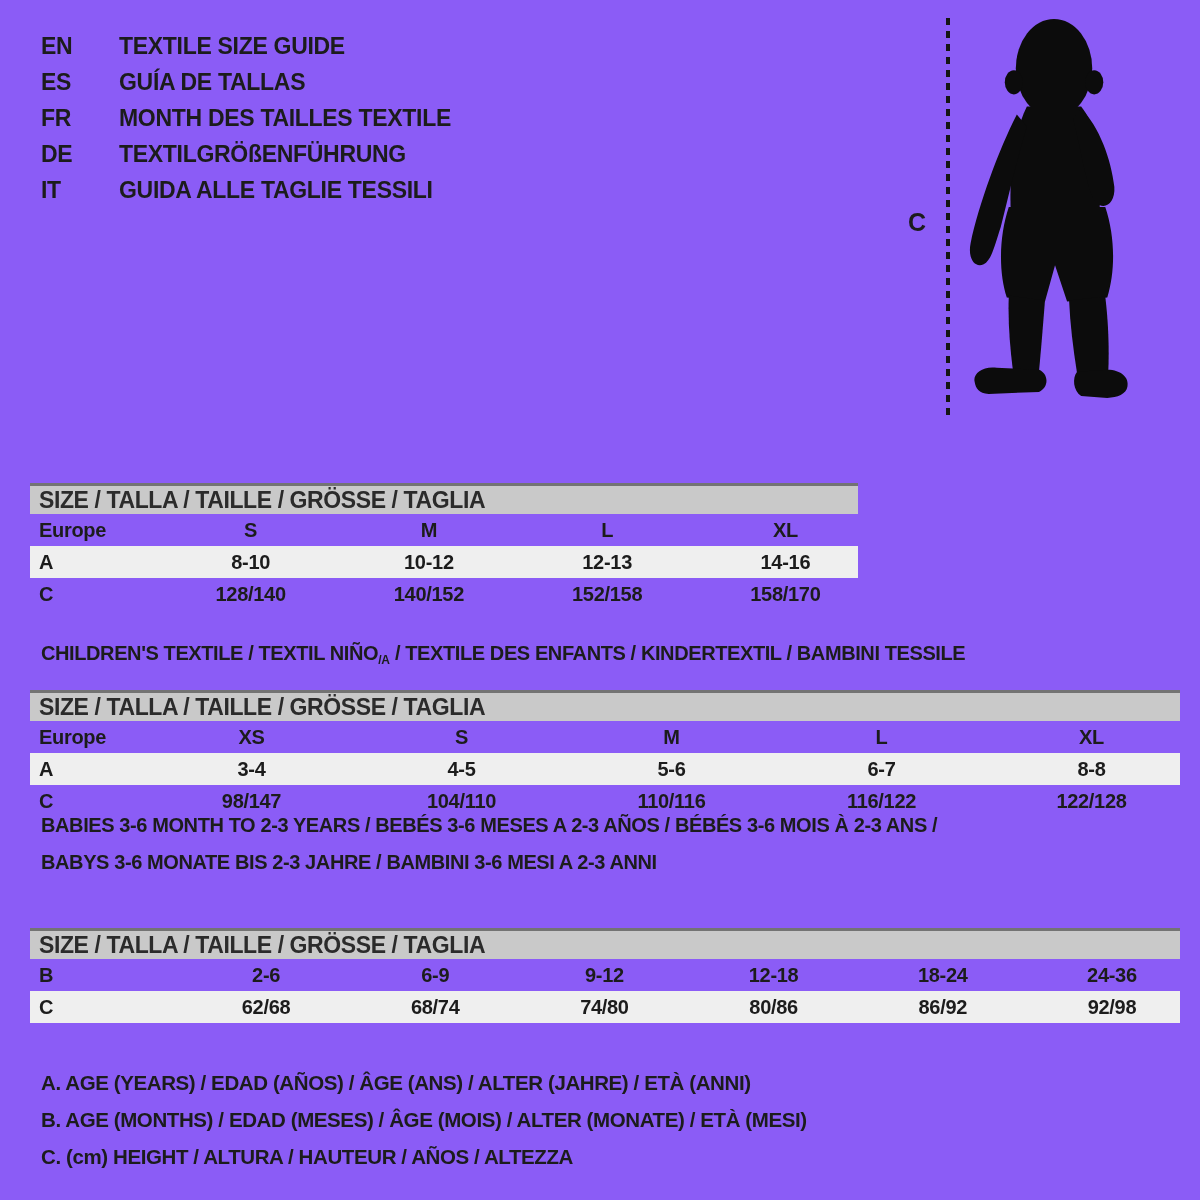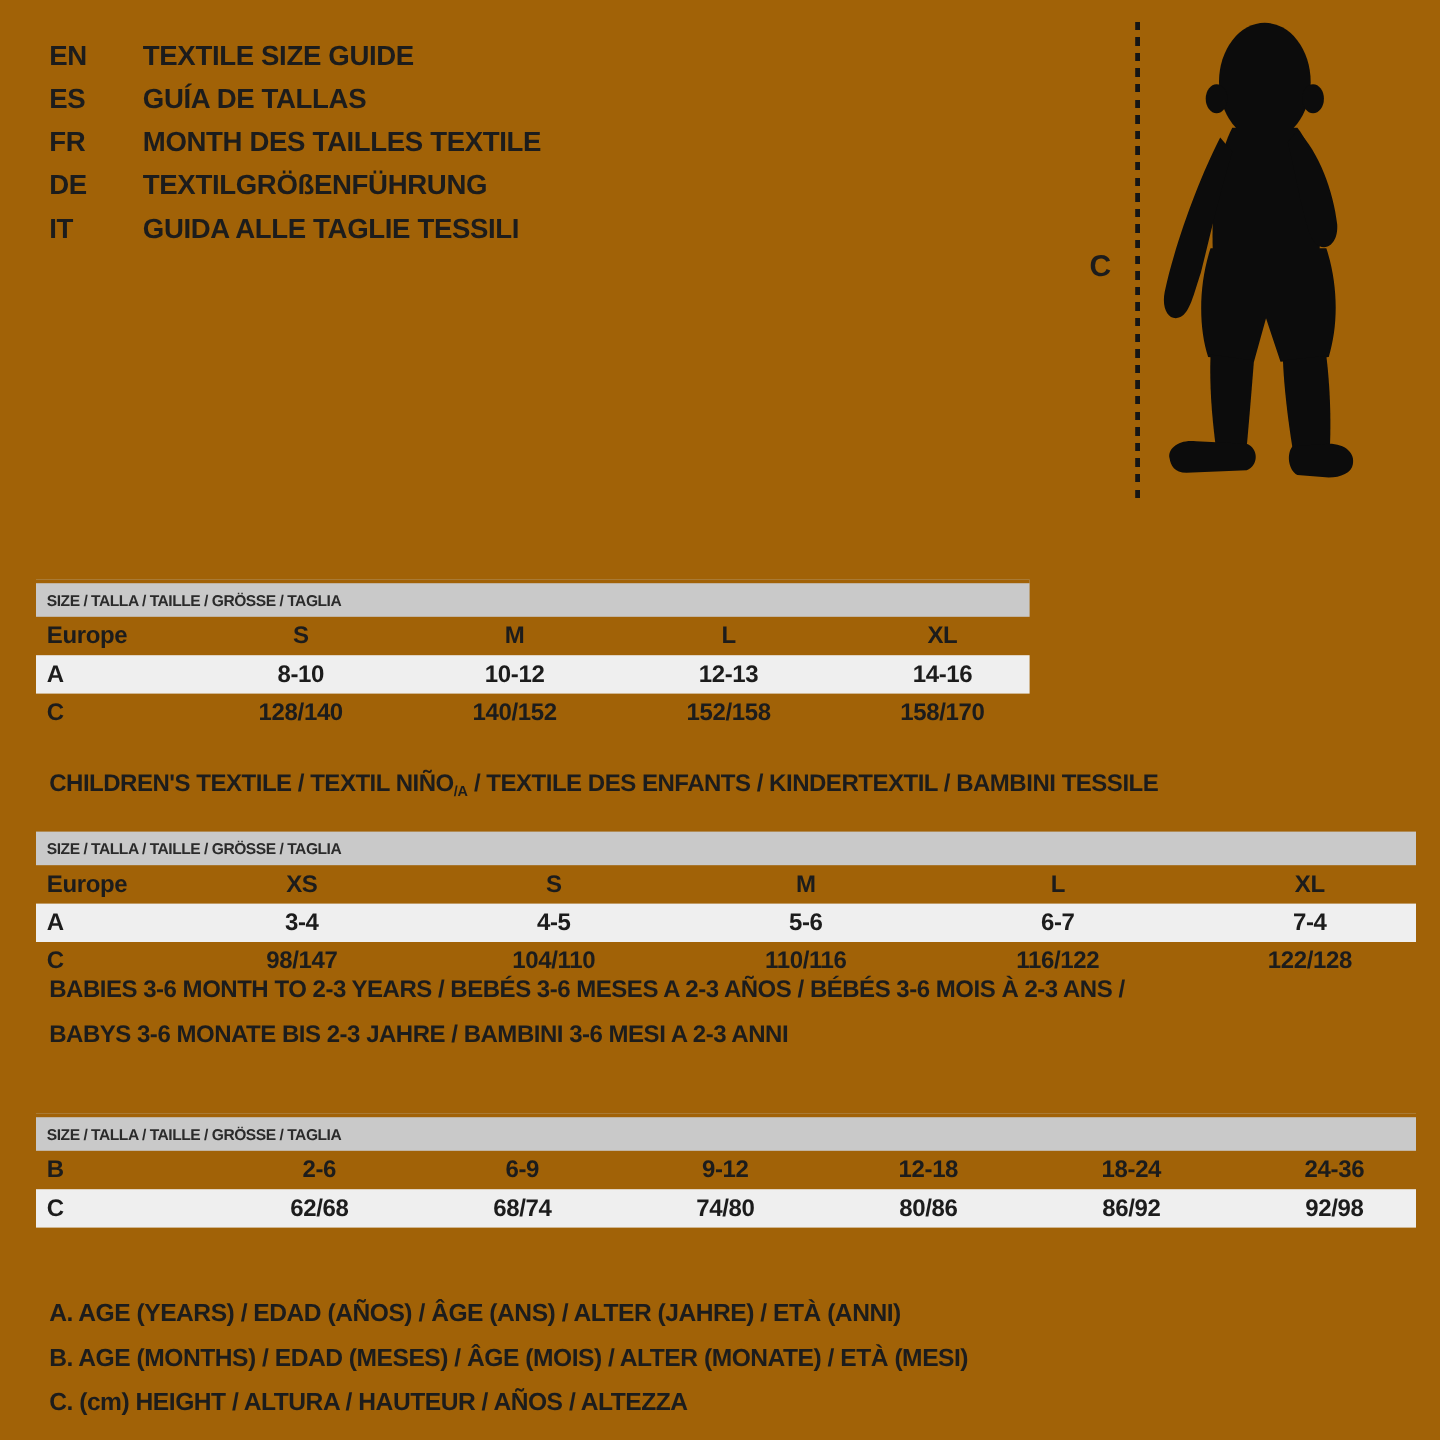--- a/index.html
+++ b/index.html
@@ -1,17 +1,17 @@
 <!DOCTYPE html>
 <html><head>
 <meta charset="utf-8">
 <style>
   html,body { margin:0; padding:0; background:#ffffff; }
   .canvas {
-    position:relative; width:1200px; height:1200px; background:#a16207;
+    position:relative; width:1200px; height:1200px; background:#8b5cf6;
     font-family:"Liberation Sans", sans-serif; font-weight:700; color:#1c1c1c;
     overflow:hidden; letter-spacing:-0.3px;
   }
   .nowrap { white-space:nowrap; }
 
   
   .langs { position:absolute; left:41px; top:28px; }
   .lang-row { display:flex; height:36px; align-items:center; font-size:23px; }
   .lang-code { width:78px; }
 
@@ -29,34 +29,34 @@
   .heading-children { top:642px; }
   .heading-babies { top:807px; line-height:37px; }
   .sub-small { font-size:12px; position:relative; top:4px; letter-spacing:-0.2px; }
 
   
   .size-table { position:absolute; left:30px; }
   .size-table.junior   { top:483px; width:828px; }
   .size-table.children { top:690px; width:1150px; }
   .size-table.babies   { top:928px; width:1150px; }
   .size-bar {
-    height:31px; box-sizing:border-box; background:#c9c9c9; border-top:3px solid #a16207;
-    display:flex; align-items:center; padding-left:9px; font-size:13px; color:#2b2b2b;
+    height:31px; box-sizing:border-box; background:#c9c9c9; border-top:3px solid #737373;
+    display:flex; align-items:center; padding-left:9px; font-size:23px; color:#2b2b2b;
     letter-spacing:-0.4px;
   }
   .trow { display:flex; height:32px; align-items:center; font-size:20px;gap:33px; }
   .trow.shaded { background:#efefef; }
   .c0 { box-sizing:border-box; padding-left:9px; }
   .junior .c0 { width:115px; }
   .children .c0 { width:100px; }
   .babies .c0 { width:135px; }
   .cell { flex:1; text-align:center; }
 
   
-  .legend { position:absolute; left:41px; top:1064px; font-size:20.5px; line-height:37px; letter-spacing:-0.4px;margin-top:12px; }
+  .legend { position:absolute; left:41px; top:1064px; font-size:20.5px; line-height:37px; letter-spacing:-0.4px; }
 </style>
 </head>
 <body>
 
 <div class="canvas">
 
   <div class="langs">
     <div class="lang-row">
       <span class="lang-code nowrap">EN</span>
       <span class="lang-title nowrap">TEXTILE SIZE GUIDE</span>
@@ -136,21 +136,21 @@
       <div class="cell">M</div>
       <div class="cell">L</div>
       <div class="cell">XL</div>
     </div>
     <div class="trow shaded">
       <div class="c0">A</div>
       <div class="cell">3-4</div>
       <div class="cell">4-5</div>
       <div class="cell">5-6</div>
       <div class="cell">6-7</div>
-      <div class="cell">7-4</div>
+      <div class="cell">8-8</div>
     </div>
     <div class="trow">
       <div class="c0">C</div>
       <div class="cell">98/147</div>
       <div class="cell">104/110</div>
       <div class="cell">110/116</div>
       <div class="cell">116/122</div>
       <div class="cell">122/128</div>
     </div>
   </div>

